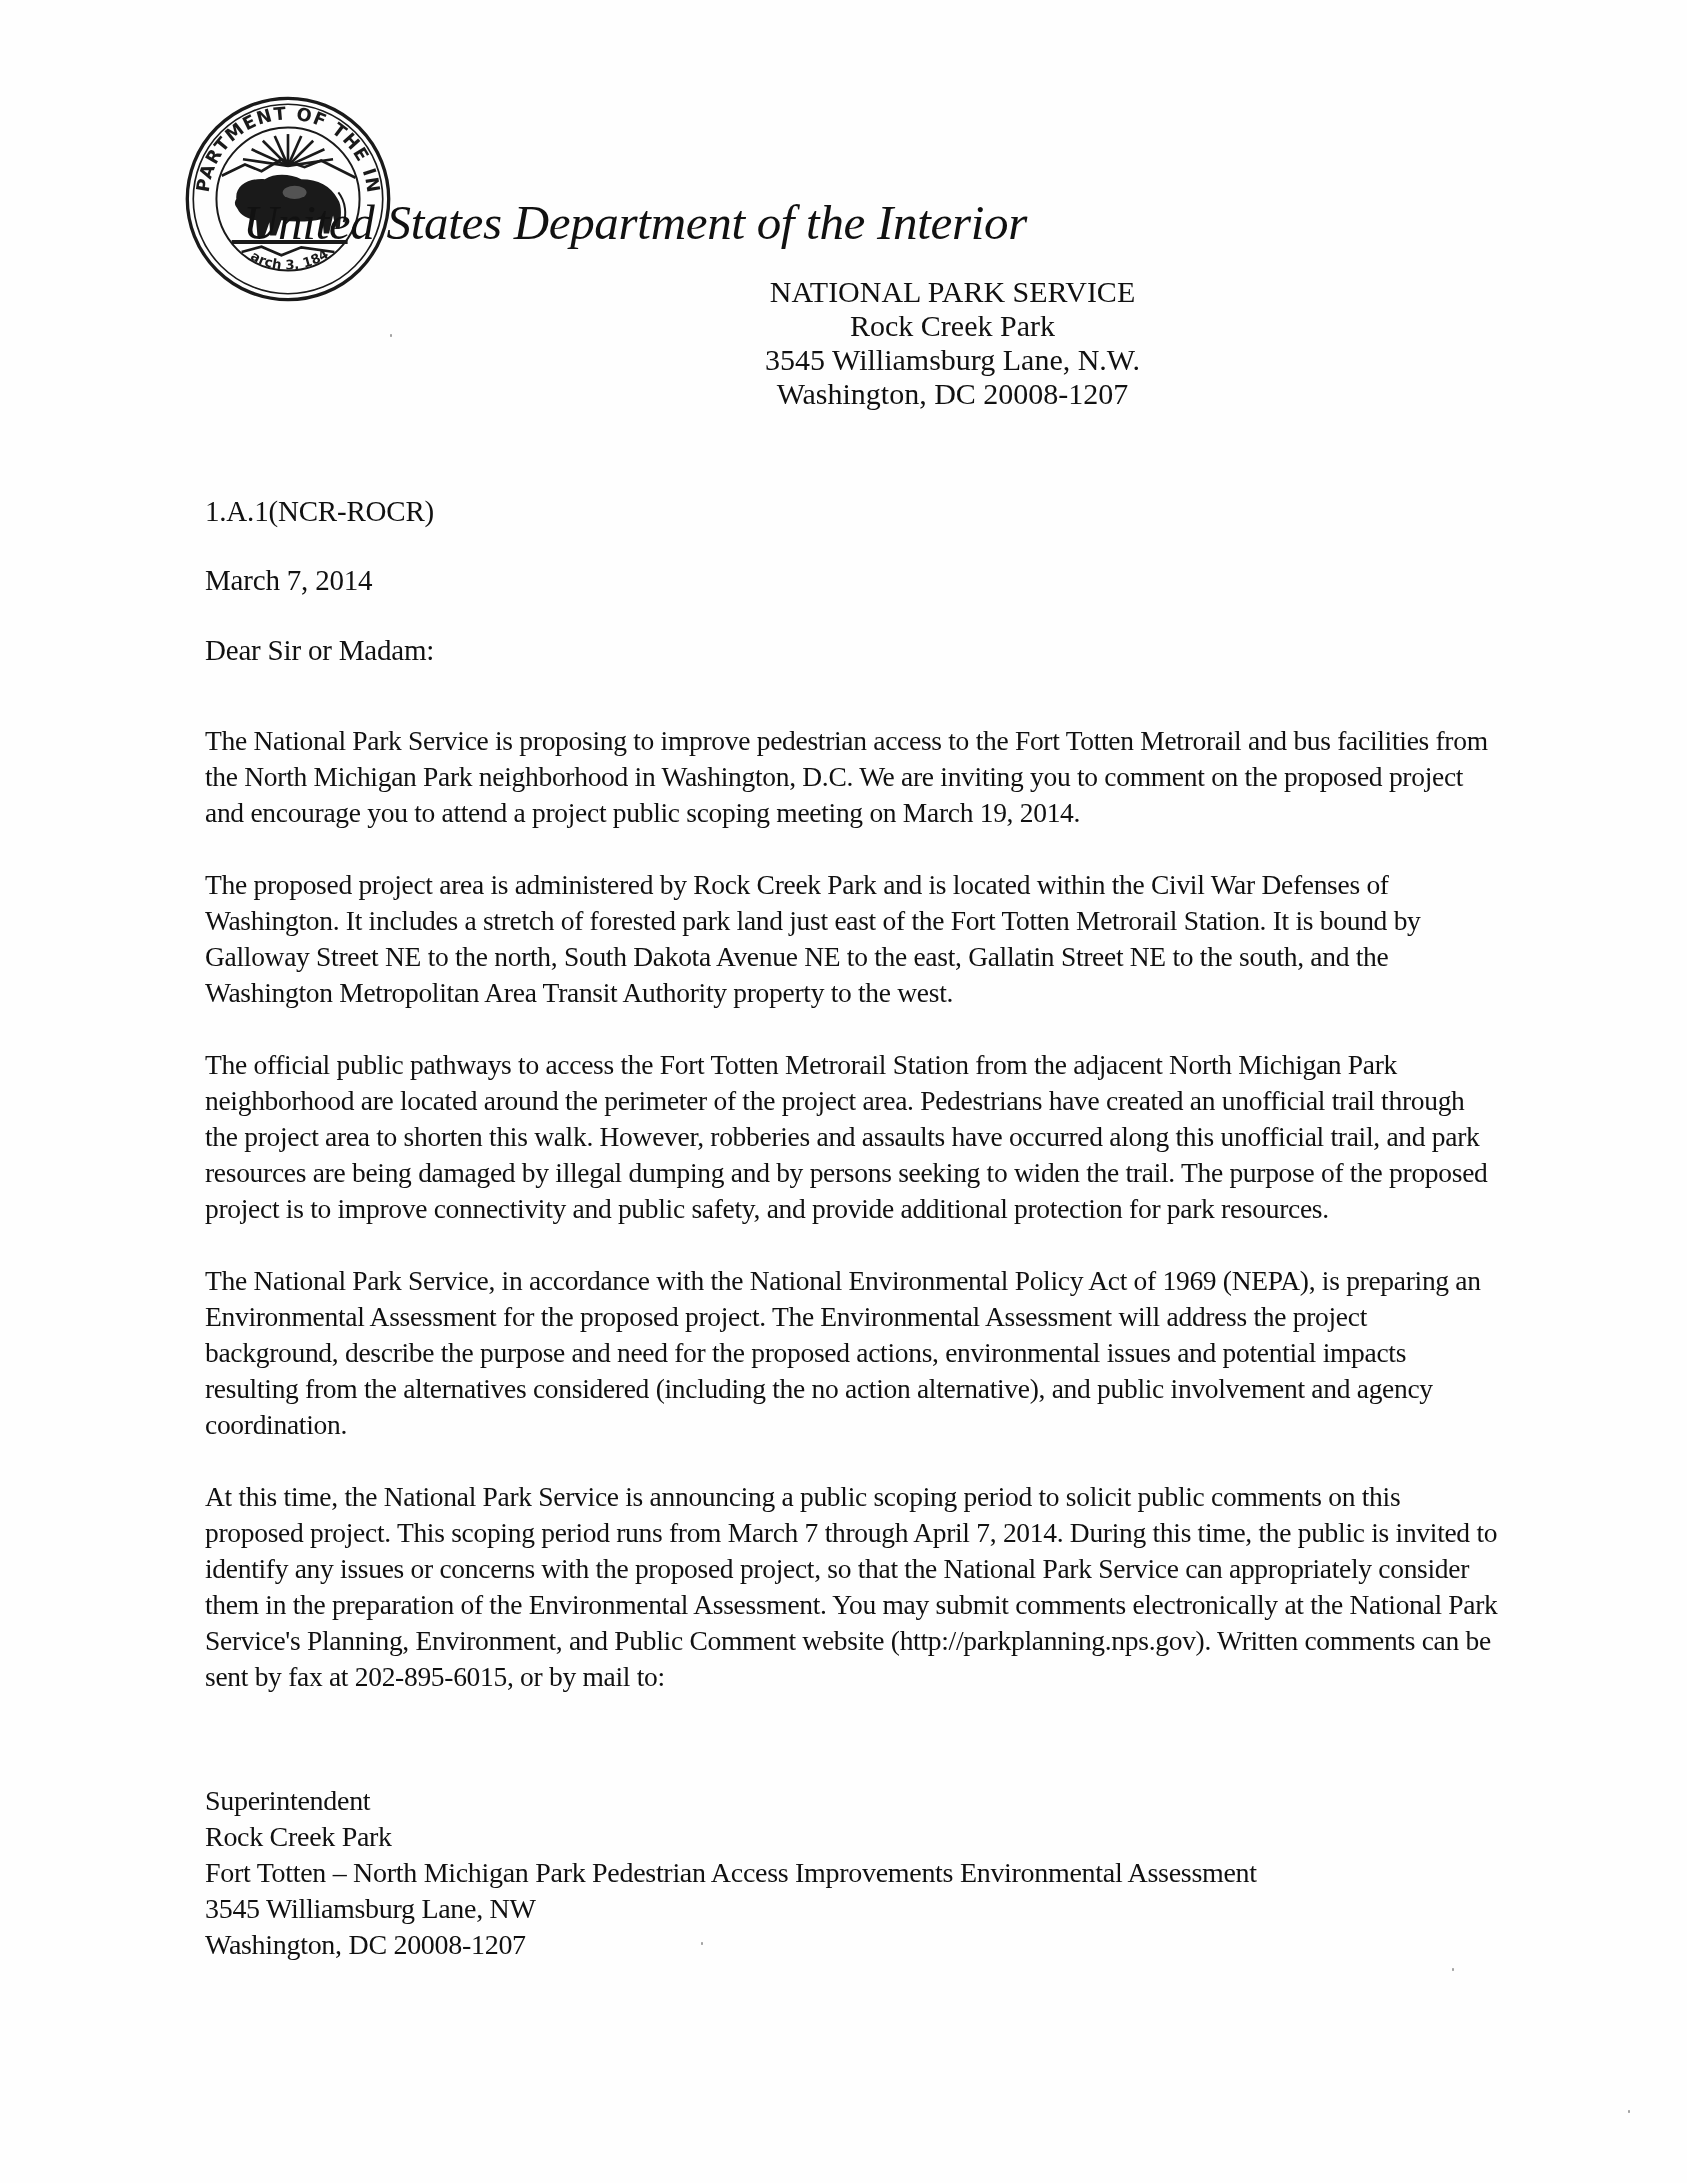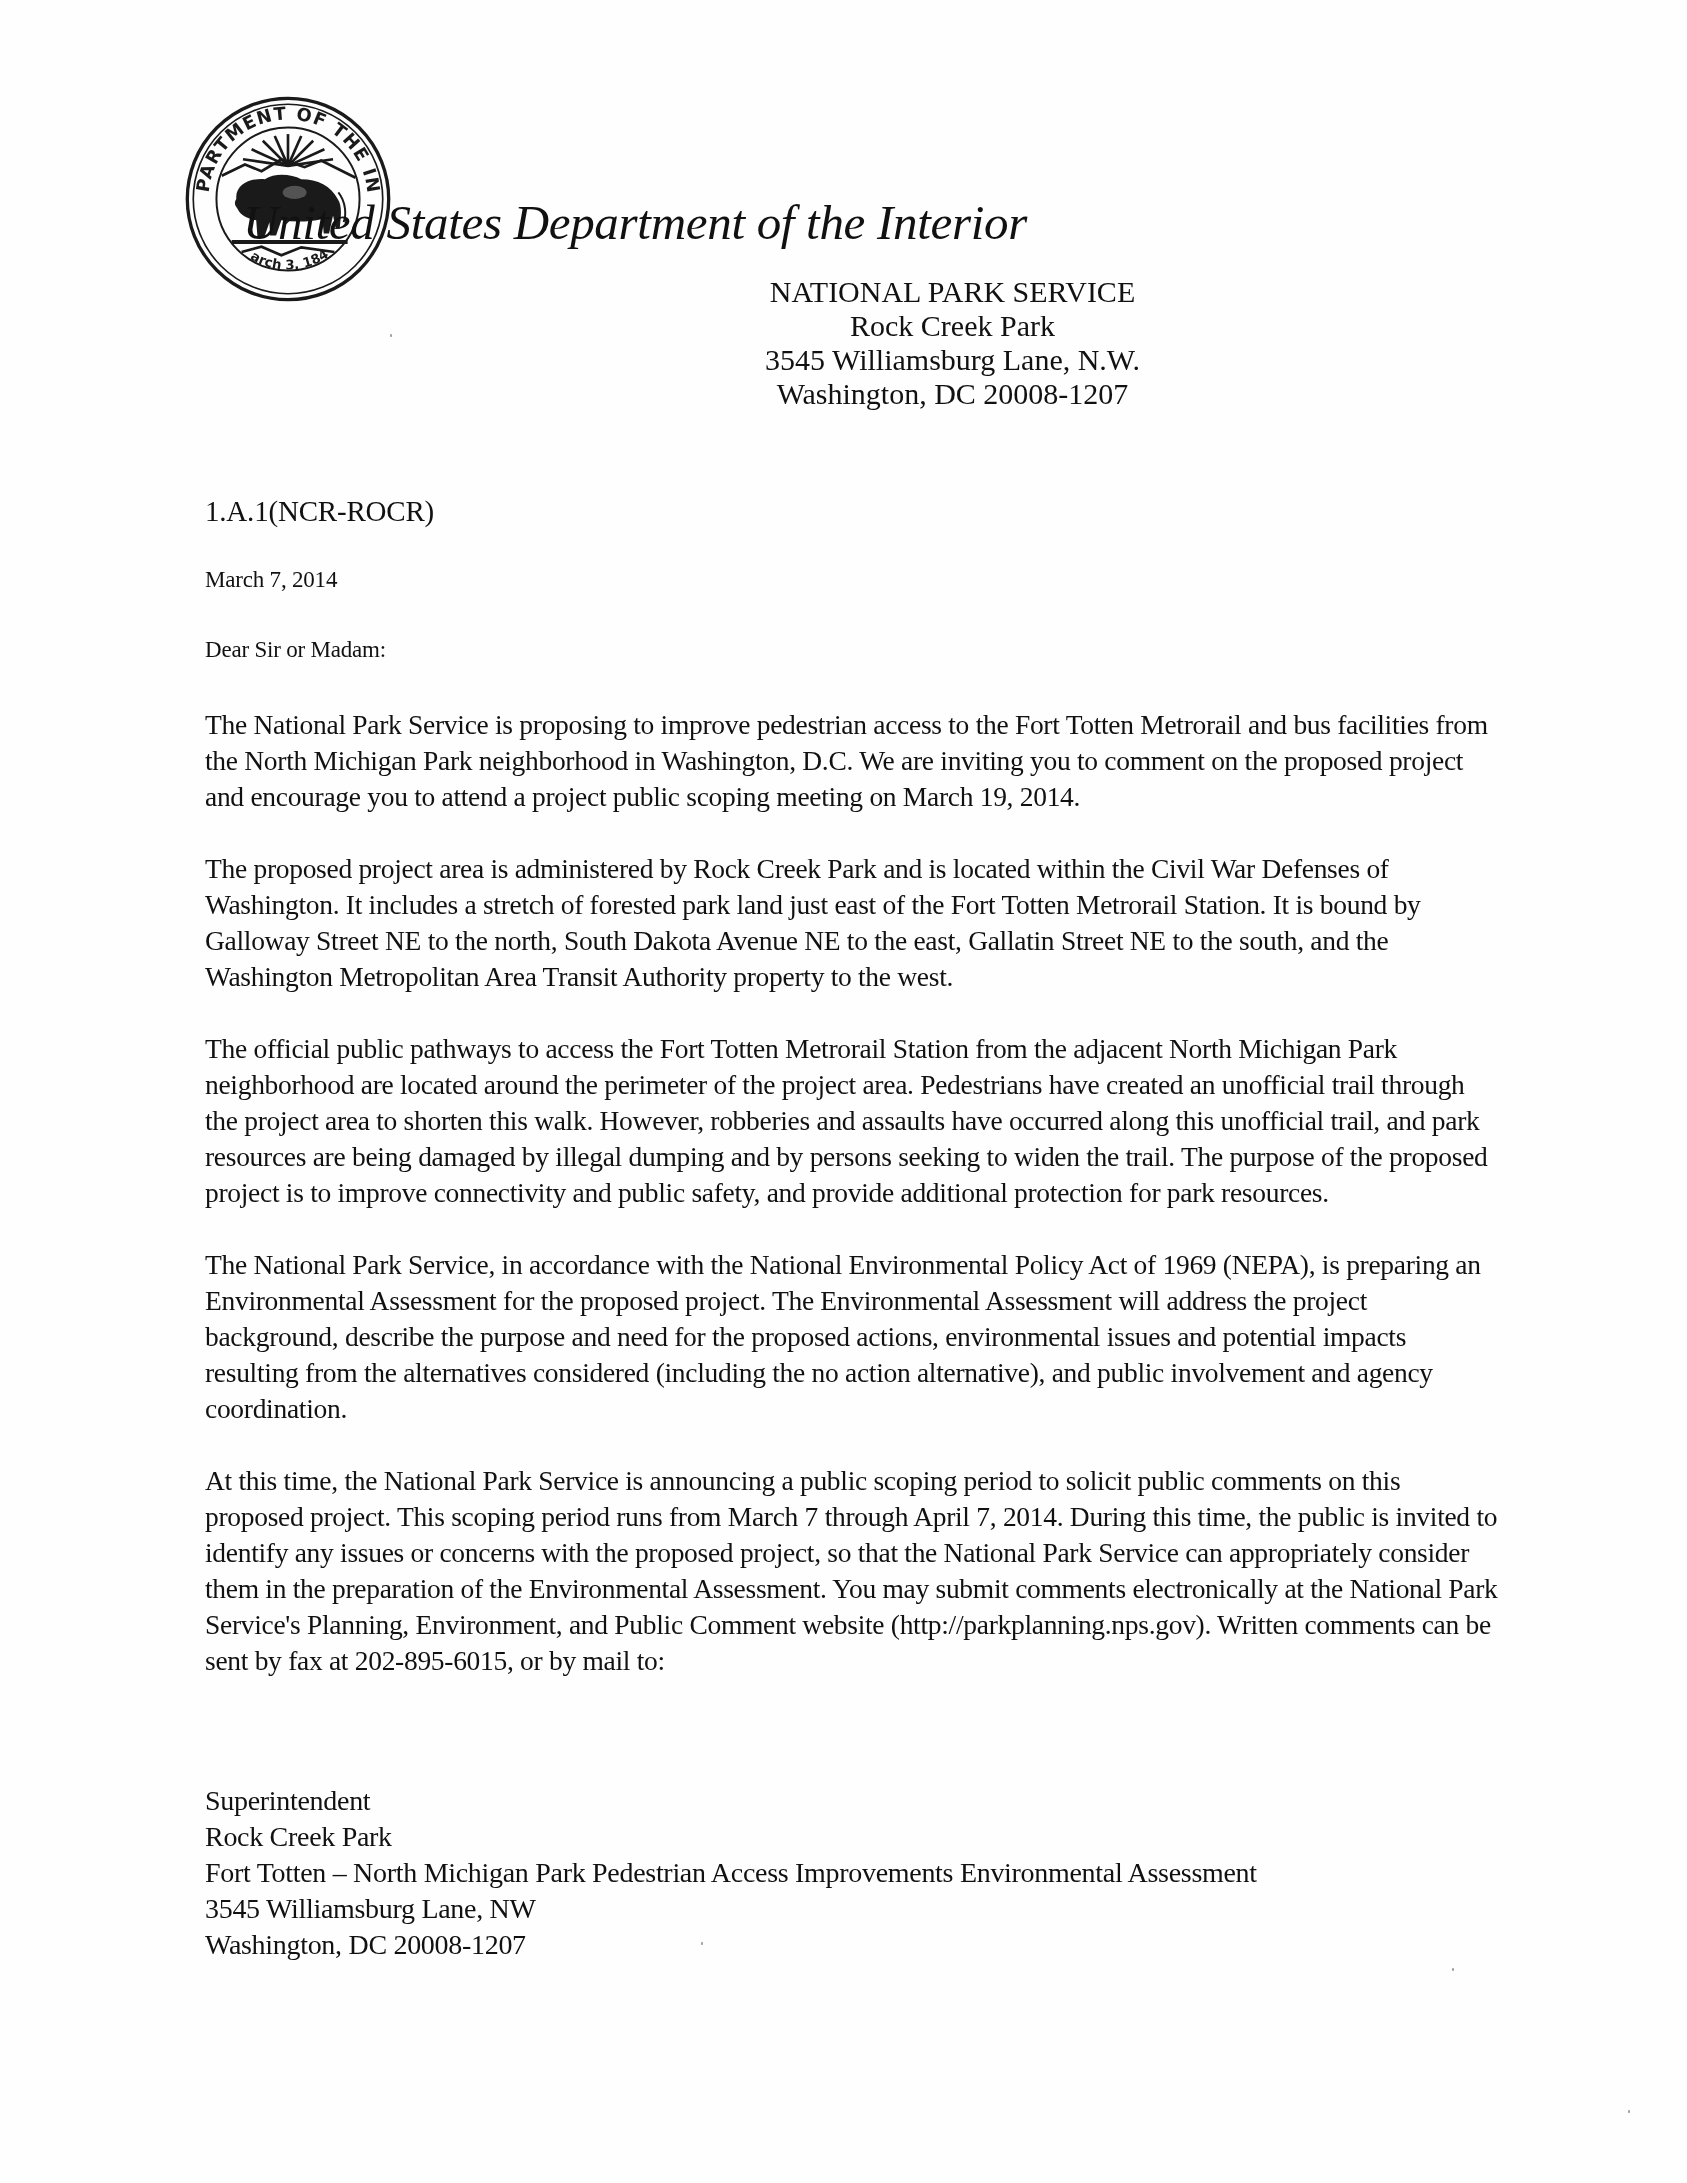--- a/index.html
+++ b/index.html
@@ -55,31 +55,31 @@
       text-align: center;
       font-size: 30px;
       line-height: 34px;
     }
     .agency-block div { white-space: nowrap; }
 
     .body-text {
       position: absolute;
       left: 205px;
       width: 1290px;
-      font-size: 23px;
+      font-size: 29px;
       line-height: 36px;
       letter-spacing: -0.2px;
     }
     .ref-code { top: 493px; font-size: 29px; }
     .letter-date { top: 562px; }
     .salutation { top: 632px; }
     .paragraphs {
       position: absolute;
       left: 205px;
-      top: 707px;
+      top: 723px;
       width: 1297px;
       font-size: 27.5px;
       line-height: 36px;
       letter-spacing: -0.3px;
     }
     .paragraphs p {
       margin: 0 0 36px 0;
       text-align: left;
     }
     .address-block {

